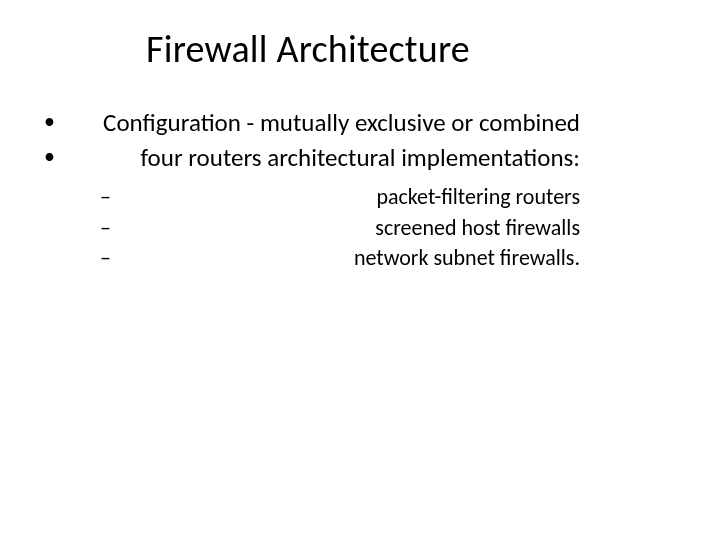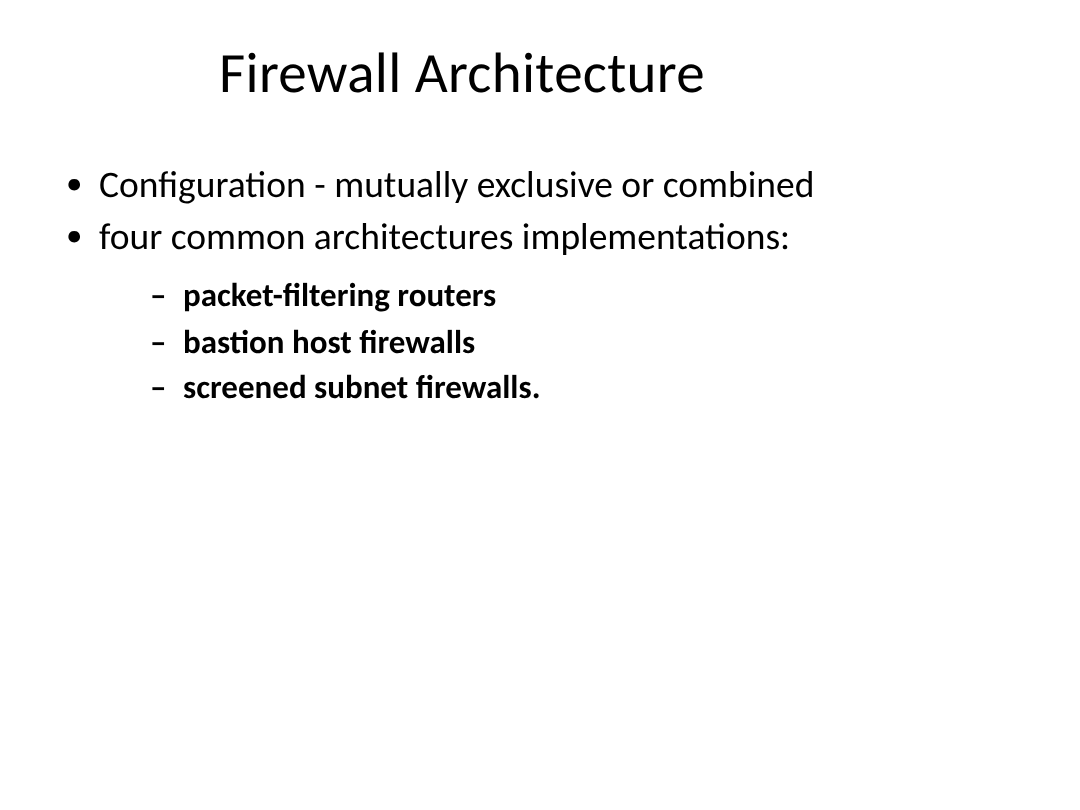--- a/index.html
+++ b/index.html
@@ -28,59 +28,59 @@
     list-style: none;
     margin: 0;
     padding: 0 6px 0 6px;
   }
   ul.level1 > li {
     position: relative;
     font-size: 25px;
     line-height: 1.22;
     padding-left: 30px;
     margin: 0 0 4px 0;
+    text-align: right;
   }
   ul.level1 > li::before {
     content: "•";
     position: absolute;
     left: 8px;
     top: 0;
     font-size: 22px;
     line-height: 1.3;
   }
   ul.level2 {
     list-style: none;
     margin: 10px 0 0 0;
     padding: 0 0 0 34px;
   }
   ul.level2 > li {
     position: relative;
     font-size: 22px;
     line-height: 1.3;
     padding-left: 22px;
     margin: 0 0 2px 0;
-    font-weight: bold;
   }
   ul.level2 > li::before {
     content: "–";
     position: absolute;
     left: 0;
     top: 0;
   }
 </style>
 </head>
 <body>
 
 <div class="slide">
   <h1 class="title">Firewall Architecture</h1>
 
   <ul class="level1">
     <li>Configuration - mutually exclusive or combined</li>
     <li>
-      <span>four common architectures implementations:</span>
+      <span>four routers architectural implementations:</span>
       <ul class="level2">
         <li>packet-filtering routers</li>
-        <li>bastion host firewalls</li>
-        <li>screened subnet firewalls.</li>
+        <li>screened host firewalls</li>
+        <li>network subnet firewalls.</li>
       </ul>
     </li>
   </ul>
 </div>
 
 </body></html>

